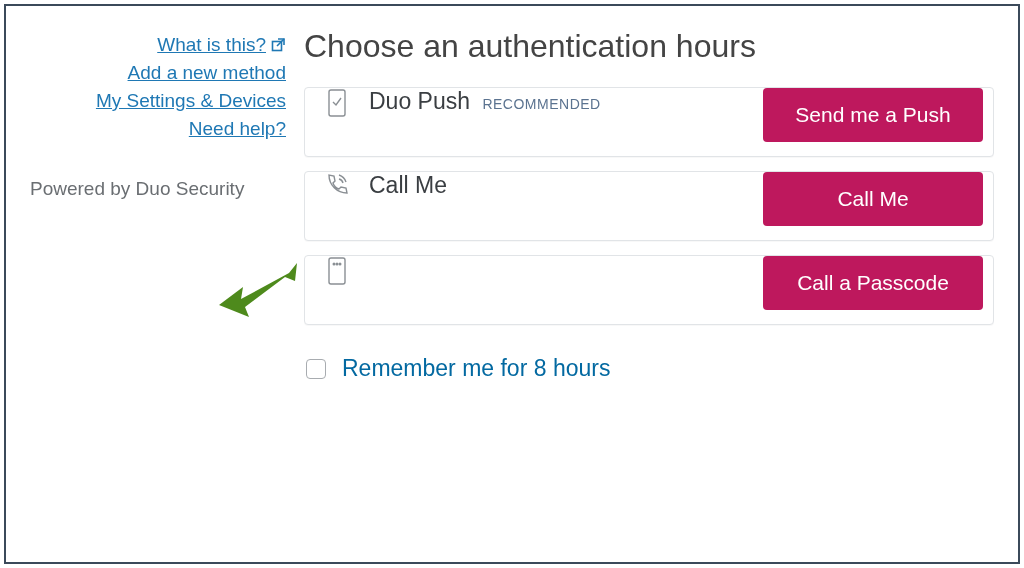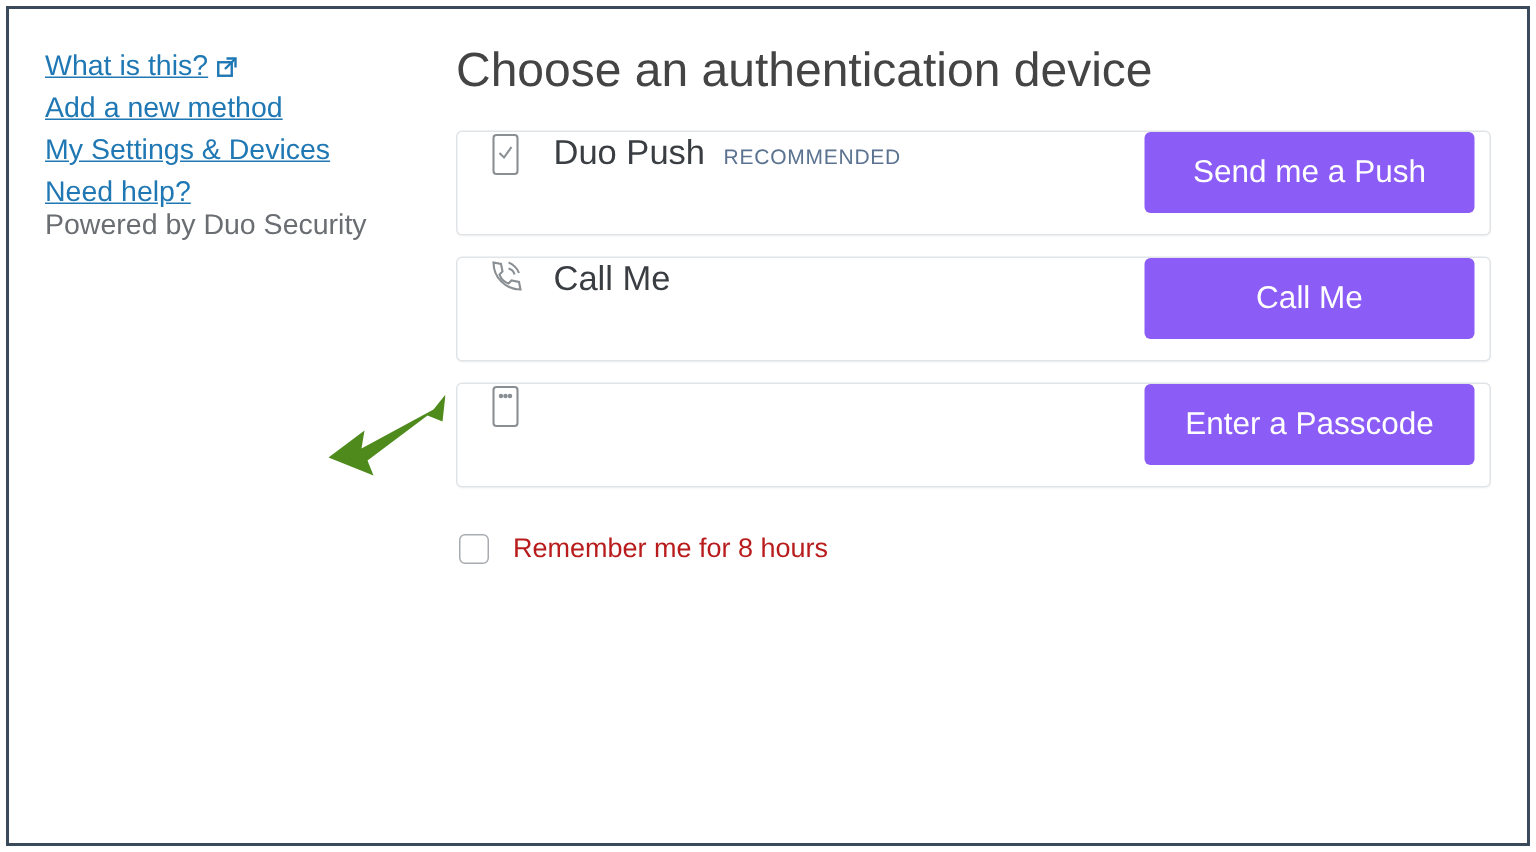--- a/index.html
+++ b/index.html
@@ -19,33 +19,34 @@
     }
     .sidebar {
       width: 256px;
       display: flex;
       flex-direction: column;
     }
     .logo-wrap {
       padding-left: 28px;
       margin-bottom: 30px;
     }
-    .links { display: flex; flex-direction: column; gap: 6px; margin-top: 6px; }
+    .links { display: flex; flex-direction: column; gap: 6px; margin-top: 6px; align-items: flex-end; }
     .links a {
       color: #1f78b4;
       text-decoration: underline;
       font-size: 19px;
       font-weight: 400;
       display: inline-flex;
       align-items: center;
       gap: 4px;
       width: fit-content;
     }
     .ext-icon { width:16px; height:16px; stroke:#1f78b4; fill:none; stroke-width:1.6; }
     .powered {
+      margin-top: 38px;
       color: #6a6e72;
       font-size: 19px;
     }
     .main { flex: 1; padding-left: 18px; display:flex; flex-direction:column; }
     .main h1 {
       font-size: 32px;
       font-weight: 300;
       color: #444;
       margin-bottom: 22px;
     }
@@ -58,35 +59,35 @@
       height: 70px;
       margin-bottom: 14px;
       box-shadow: 0 1px 1px rgba(0,0,0,0.03);
     }
     .method-icon { width:28px; display:flex; justify-content:center; }
     .method-icon svg { stroke:#8a8f94; fill:none; stroke-width:1.4; }
     .method-label { margin-left: 18px; font-size:23px; color:#3a3e42; }
     .badge { font-size:14px; color:#5b7390; letter-spacing:0.5px; margin-left:6px; }
     .spacer { flex:1; }
     .btn {
-      background:#8b5cf6;
+      background:#be185d;
       color:#fff;
       border:none;
       border-radius:4px;
       height:54px;
       min-width:220px;
       font-size:21px;
       font-weight:400;
       cursor:pointer;
     }
     .remember-row { display:flex; align-items:center; gap:16px; margin-top:16px; padding-left:2px; }
     .remember-row input[type=checkbox]{
       width:20px; height:20px; border:1px solid #a8acb0; border-radius:4px; appearance:none; background:#fff;
     }
-    .remember-row label { font-size:18px; color:#b91c1c; }
+    .remember-row label { font-size:23px; color:#0369a1; }
     .arrow {
       position:absolute;
       left:213px; top:257px;
       pointer-events:none;
     }
   </style>
 </head>
 <body>
 
 <div class="frame">
@@ -101,21 +102,21 @@
         </svg>
       </a>
       <a href="#">Add a new method</a>
       <a href="#">My Settings &amp; Devices</a>
       <a href="#">Need help?</a>
     </div>
     <div class="powered">Powered by Duo Security</div>
   </div>
 
   <div class="main">
-    <h1>Choose an authentication device</h1>
+    <h1>Choose an authentication hours</h1>
 
     <div class="method-row">
       <span class="method-icon">
         <svg width="20" height="30" viewBox="0 0 20 30">
             <rect x="2" y="2" width="16" height="26" rx="2"></rect>
             <polyline points="6,14 9,17 14,10"></polyline>
           </svg>
       </span>
       <span class="method-label">
         <span>Duo Push</span>
@@ -141,21 +142,21 @@
     <div class="method-row">
       <span class="method-icon">
         <svg width="20" height="30" viewBox="0 0 20 30">
             <rect x="2" y="2" width="16" height="26" rx="2"></rect>
             <circle cx="7" cy="8" r="0.8" fill="#8a8f94"></circle>
             <circle cx="10" cy="8" r="0.8" fill="#8a8f94"></circle>
             <circle cx="13" cy="8" r="0.8" fill="#8a8f94"></circle>
           </svg>
       </span>
       <span class="spacer"></span>
-      <button class="btn">Enter a Passcode</button>
+      <button class="btn">Call a Passcode</button>
     </div>
 
     <div class="remember-row">
       <input type="checkbox" id="rem" style="">
       <label for="rem">Remember me for 8 hours</label>
     </div>
   </div>
 
   <svg class="arrow" width="78" height="58" viewBox="0 0 78 58">
     <polygon points="0,42 24,24 22,36 70,10 78,0 76,18 66,14 26,44 30,54" fill="#4e8a1c"></polygon>

